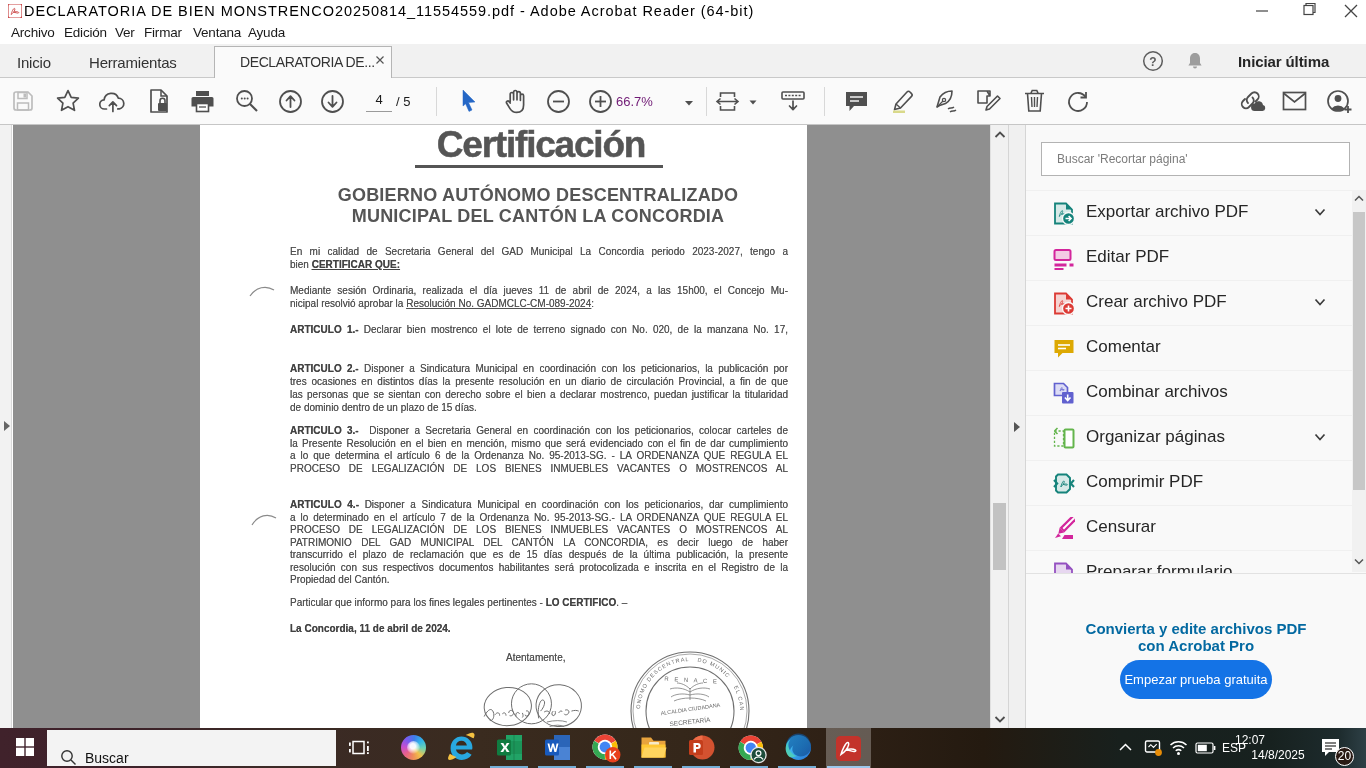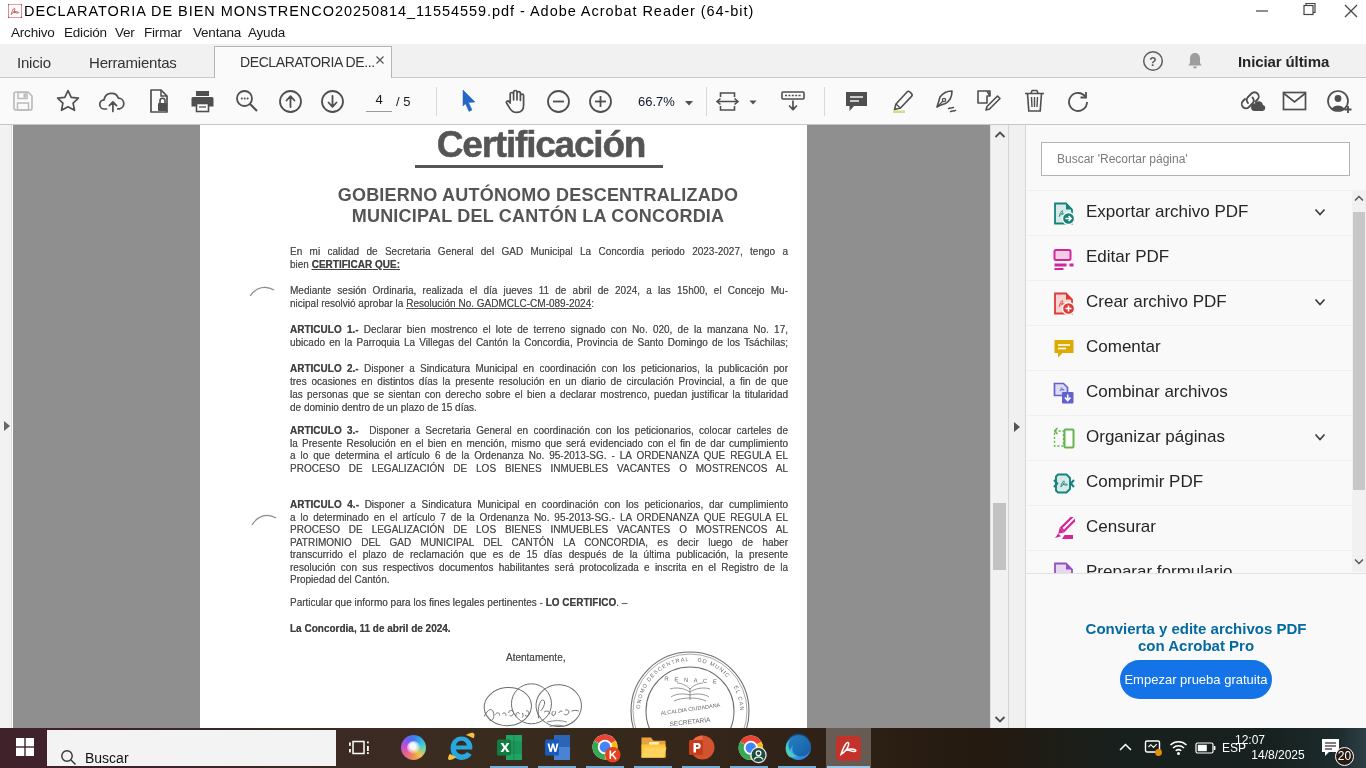--- a/index.html
+++ b/index.html
@@ -170,21 +170,21 @@
 <svg class="abs" style="left:546px;top:89px" width="25" height="25" viewBox="0 0 25 25">
       <circle cx="12.5" cy="12.5" r="10.5" fill="none" stroke="#4f4f4f" stroke-width="1.8"></circle>
       <line x1="7" y1="12.5" x2="18" y2="12.5" stroke="#4f4f4f" stroke-width="1.8"></line>
     </svg>
 
 <svg class="abs" style="left:588px;top:89px" width="25" height="25" viewBox="0 0 25 25">
       <circle cx="12.5" cy="12.5" r="10.5" fill="none" stroke="#4f4f4f" stroke-width="1.8"></circle>
       <line x1="7" y1="12.5" x2="18" y2="12.5" stroke="#4f4f4f" stroke-width="1.8"></line>
       <line x1="12.5" y1="7" x2="12.5" y2="18" stroke="#4f4f4f" stroke-width="1.8"></line>
     </svg>
-<div class="abs" style="left:638px;top:94px;font-size:13px;color:#0f172a">66.7%</div>
+<div class="abs" style="left:616px;top:94px;font-size:13px;color:#701a75">66.7%</div>
 <svg class="abs" style="left:683px;top:98px" width="12" height="10" viewBox="0 0 12 10">
       <path d="M2 3 L6 7.5 L10 3 Z" fill="#4f4f4f"></path>
     </svg>
 <div class="vsep" style="left:706px"></div>
 
 <svg class="abs" style="left:715px;top:89px" width="25" height="25" viewBox="0 0 25 25">
       <path d="M5.5 8 v-4 h14 v4 M5.5 17 v4 h14 v-4" fill="none" stroke="#4f4f4f" stroke-width="1.6"></path>
       <path d="M2 12.5 h21 M5.5 9.5 l-3.5 3 3.5 3 M19.5 9.5 l3.5 3 -3.5 3" fill="none" stroke="#4f4f4f" stroke-width="1.6"></path>
     </svg>
 <svg class="abs" style="left:748px;top:98px" width="10" height="9" viewBox="0 0 10 9">
@@ -280,21 +280,20 @@
   <div class="doc" style="left:215px;top:40px;width:248px;height:3px;background:#555"></div>
   <div class="doc" style="left:103px;top:60px;width:470px;text-align:center;font-size:18px;font-weight:bold;color:#555;letter-spacing:0.22px">GOBIERNO AUTÓNOMO DESCENTRALIZADO<br>MUNICIPAL DEL CANTÓN LA CONCORDIA</div>
 
   <div class="docline just" style="top:121px">En mi calidad de Secretaria General del GAD Municipal La Concordia periodo 2023-2027, tengo a</div>
   <div class="docline" style="top:134px">bien <b class="dk" style="text-decoration:underline">CERTIFICAR QUE:</b></div>
 
   <div class="docline just" style="top:160px">Mediante sesión Ordinaria, realizada el día jueves 11 de abril de 2024, a las 15h00, el Concejo Mu-</div>
   <div class="docline" style="top:173px">nicipal resolvió aprobar la <span style="text-decoration:underline">Resolución No. GADMCLC-CM-089-2024</span>:</div>
 
   <div class="docline just" style="top:199px"><b class="dk">ARTICULO 1.-</b> Declarar bien mostrenco el lote de terreno signado con No. 020, de la manzana No. 17,</div>
-  <div class="docline just" style="top:212px">ubicado en la Parroquia La Villegas del Cantón la Concordia, Provincia de Santo Domingo de los Tsáchilas;</div>
 
   <div class="docline just" style="top:238px"><b class="dk">ARTICULO 2.-</b> Disponer a Sindicatura Municipal en coordinación con los peticionarios, la publicación por</div>
   <div class="docline just" style="top:251px">tres ocasiones en distintos días la presente resolución en un diario de circulación Provincial, a fin de que</div>
   <div class="docline just" style="top:264px">las personas que se sientan con derecho sobre el bien a declarar mostrenco, puedan justificar la titularidad</div>
   <div class="docline" style="top:277px">de dominio dentro de un plazo de 15 días.</div>
 
   <div class="docline just" style="top:300px"><b class="dk">ARTICULO 3.-</b>&nbsp; Disponer a Secretaria General en coordinación con los peticionarios, colocar carteles de</div>
   <div class="docline just" style="top:313px">la Presente Resolución en el bien en mención, mismo que será evidenciado con el fin de dar cumplimiento</div>
   <div class="docline just" style="top:325px">a lo que determina el artículo 6 de la Ordenanza No. 95-2013-SG. - LA ORDENANZA QUE REGULA EL</div>
   <div class="docline just" style="top:338px">PROCESO DE LEGALIZACIÓN DE LOS BIENES INMUEBLES VACANTES O MOSTRENCOS AL</div>

